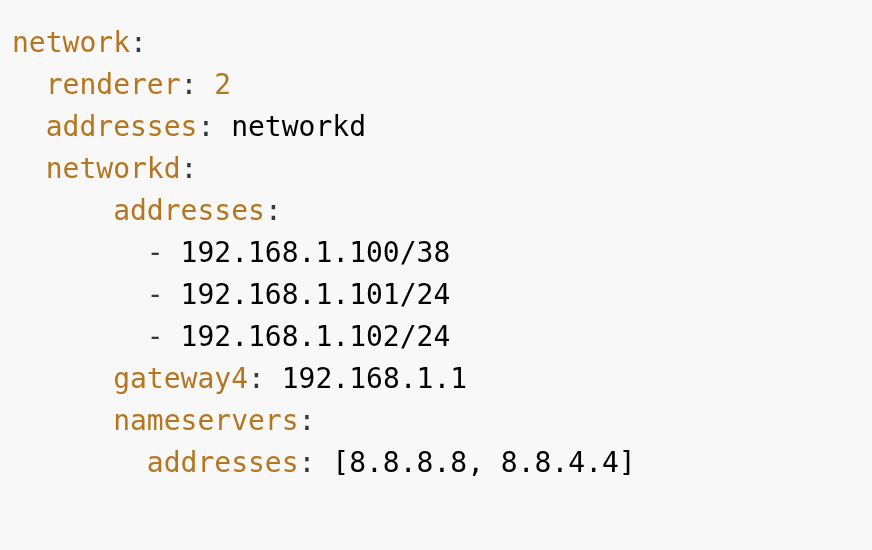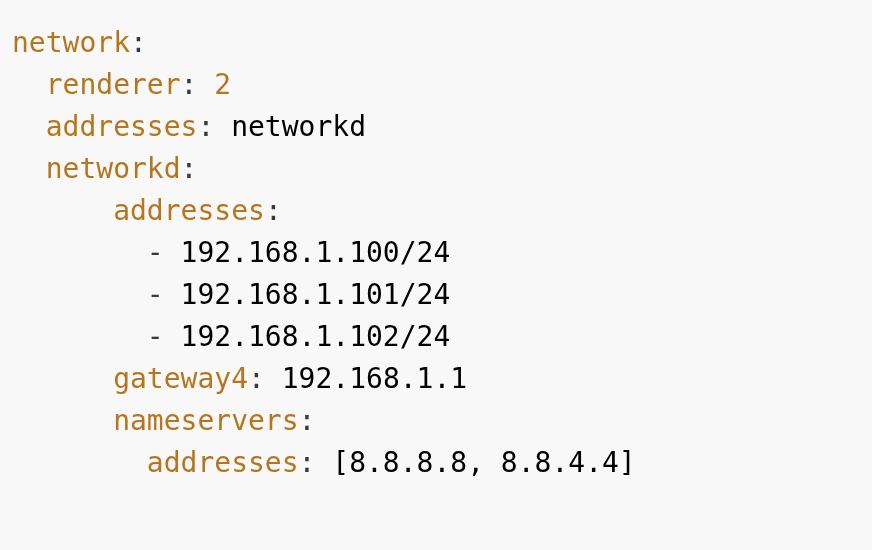--- a/index.html
+++ b/index.html
@@ -44,19 +44,19 @@
 </head>
 <body>
 
 <div id="code-viewer">
 
 <div class="code-line"><span class="tok-key">network</span><span class="tok-punct">:</span></div>
     <div class="code-line"><span class="tok-space">  </span><span class="tok-key">renderer</span><span class="tok-punct">: </span><span class="tok-num">2</span></div>
     <div class="code-line"><span class="tok-space">  </span><span class="tok-key">addresses</span><span class="tok-punct">: </span><span class="tok-val">networkd</span></div>
     <div class="code-line"><span class="tok-space">  </span><span class="tok-key">networkd</span><span class="tok-punct">:</span></div>
     <div class="code-line"><span class="tok-space">      </span><span class="tok-key">addresses</span><span class="tok-punct">:</span></div>
-    <div class="code-line"><span class="tok-space">        </span><span class="tok-dash">- </span><span class="tok-val">192.168.1.100/24</span></div>
+    <div class="code-line"><span class="tok-space">        </span><span class="tok-dash">- </span><span class="tok-val">192.168.1.100/38</span></div>
     <div class="code-line"><span class="tok-space">        </span><span class="tok-dash">- </span><span class="tok-val">192.168.1.101/24</span></div>
     <div class="code-line"><span class="tok-space">        </span><span class="tok-dash">- </span><span class="tok-val">192.168.1.102/24</span></div>
     <div class="code-line"><span class="tok-space">      </span><span class="tok-key">gateway4</span><span class="tok-punct">: </span><span class="tok-val">192.168.1.1</span></div>
     <div class="code-line"><span class="tok-space">      </span><span class="tok-key">nameservers</span><span class="tok-punct">:</span></div>
     <div class="code-line"><span class="tok-space">        </span><span class="tok-key">addresses</span><span class="tok-punct">: </span><span class="tok-val">[8.8.8.8, 8.8.4.4]</span></div>
   </div>
 
 </body></html>

